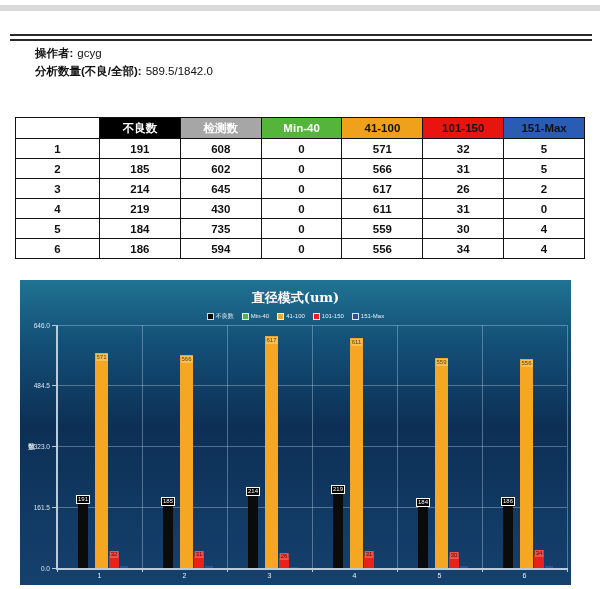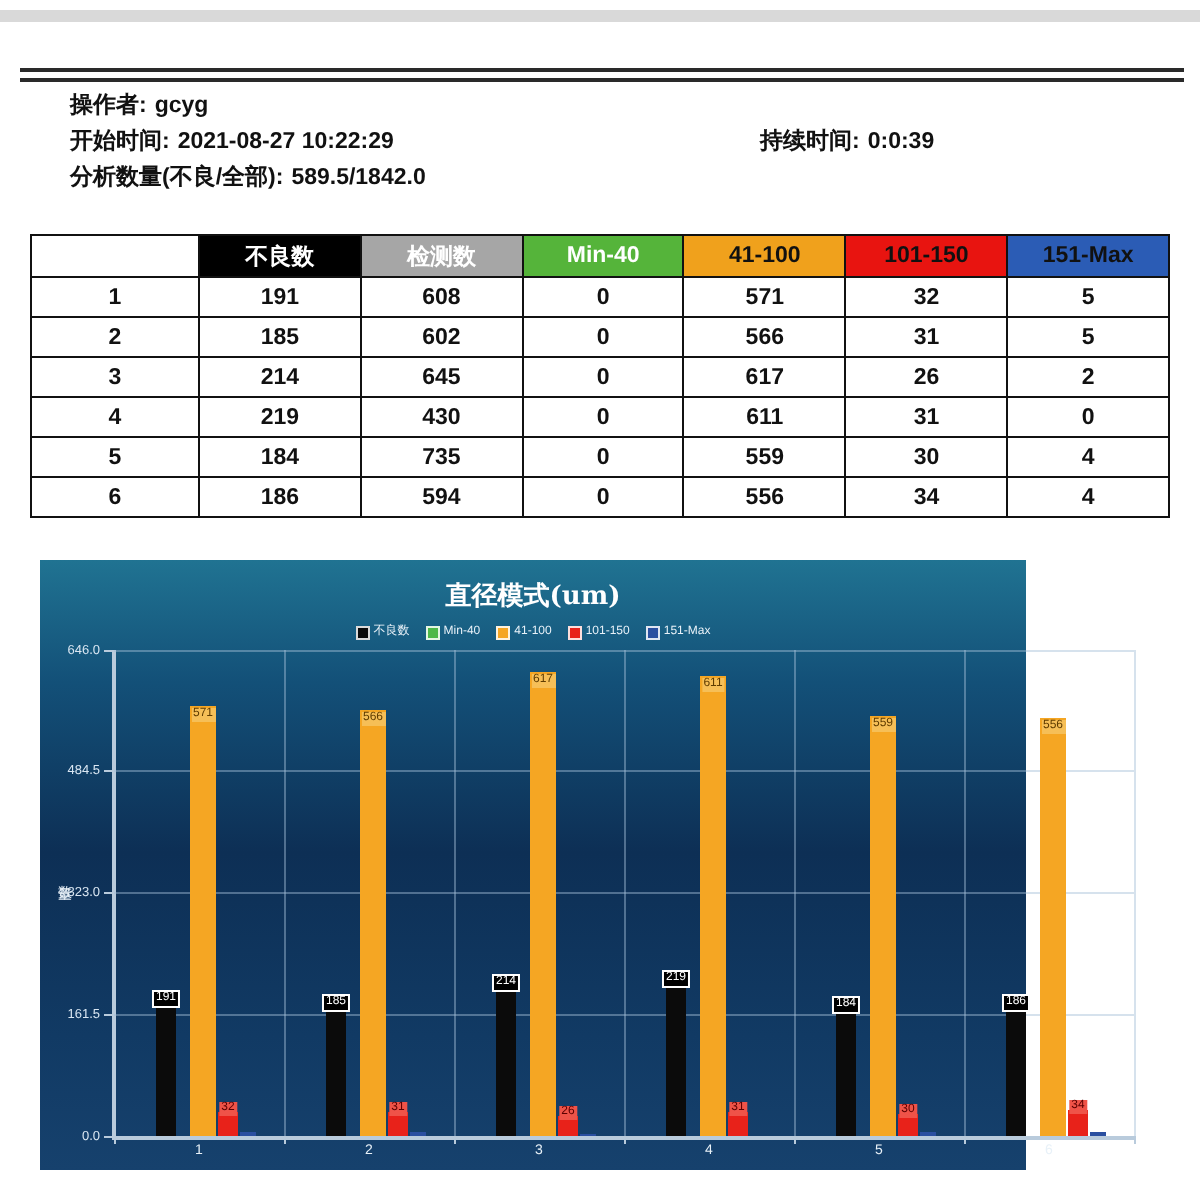--- a/index.html
+++ b/index.html
@@ -7,31 +7,31 @@
   #page{position:relative;width:600px;height:589px;background:#fff;overflow:hidden;}
 
   .top-strip{position:absolute;left:0;top:5px;width:600px;height:6px;background:#d9d9d9;}
   .report-title{position:absolute;left:0;top:13px;width:600px;text-align:center;font-size:16px;font-weight:bold;letter-spacing:1px;}
   .report-title span{border-bottom:1.5px solid #222;padding:0 2px 1px 2px;}
   .double-line{position:absolute;left:10px;top:34px;width:582px;height:3px;border-top:2px solid #2a2a2a;border-bottom:2px solid #2a2a2a;}
 
   .meta{position:absolute;left:35px;top:44px;width:560px;font-size:11.5px;}
   .meta .mline{height:18px;line-height:18px;}
   .meta .mlabel{font-weight:bold;}
-  .meta .mval{font-weight:bold;margin-left:4px;text-align:right;}
+  .meta .mval{font-weight:normal;margin-left:4px;text-align:right;}
   .meta .dur{position:absolute;left:345px;}
 
   .dtable{position:absolute;left:15px;top:117px;width:570px;border-collapse:collapse;table-layout:fixed;font-size:11.5px;font-weight:bold;text-align:center;}
   .dtable th,.dtable td{border:1.5px solid #111;padding:0;height:19px;overflow:hidden;}
   .dtable th{height:20px;font-size:11.5px;}
   .dtable col.c0{width:84px;}
 
   .section-bar{position:absolute;left:13px;top:258px;right:0;height:16px;background:#a8a8a8;color:#2535b5;font-size:11.5px;font-weight:bold;line-height:16px;padding-left:3px;}
 
-  .chart-panel{position:absolute;left:20px;top:280px;width:493px;height:305px;
+  .chart-panel{position:absolute;left:20px;top:280px;width:551px;height:305px;
     background:linear-gradient(180deg,#207392 0%,#135078 20%,#0d2f55 48%,#113a64 78%,#16416d 100%);}
   .chart-title{position:absolute;left:0;top:9px;width:100%;text-align:center;color:#fff;
     font-family:"DejaVu Serif","Liberation Serif",serif;font-size:13px;font-weight:bold;}
   .legend{position:absolute;left:0;top:33px;width:100%;display:flex;justify-content:center;gap:8px;}
   .legend-item{display:flex;align-items:center;gap:2px;color:#e8f1f8;font-size:6px;line-height:7px;}
   .legend-swatch{width:5px;height:5px;border:1px solid rgba(255,255,255,.85);display:inline-block;}
 
   .plot{position:absolute;left:37px;top:45px;width:510px;height:243px;}
   .gridline-h{position:absolute;left:0;width:510px;height:1px;background:rgba(165,190,214,.45);}
   .gridline-v{position:absolute;top:0;width:1px;height:243px;background:rgba(165,190,214,.45);}
@@ -53,24 +53,20 @@
 <body>
 
 <div id="page">
   <div class="top-strip"></div>
 
   <div class="double-line"></div>
 
   <div class="meta">
     <div class="mline">
       <span class="mlabel">操作者:</span><span class="mval">gcyg</span>
-    </div>
-    <div class="mline">
-      <span class="mlabel">开始时间:</span><span class="mval">2021-08-27 10:22:29</span>
-      <span class="dur"><span class="mlabel">持续时间:</span><span class="mval">0:0:39</span></span>
     </div>
     <div class="mline">
       <span class="mlabel">分析数量(不良/全部):</span><span class="mval">589.5/1842.0</span>
     </div>
   </div>
 
   <table class="dtable">
     <colgroup>
         <col class="c0">
         <col>

